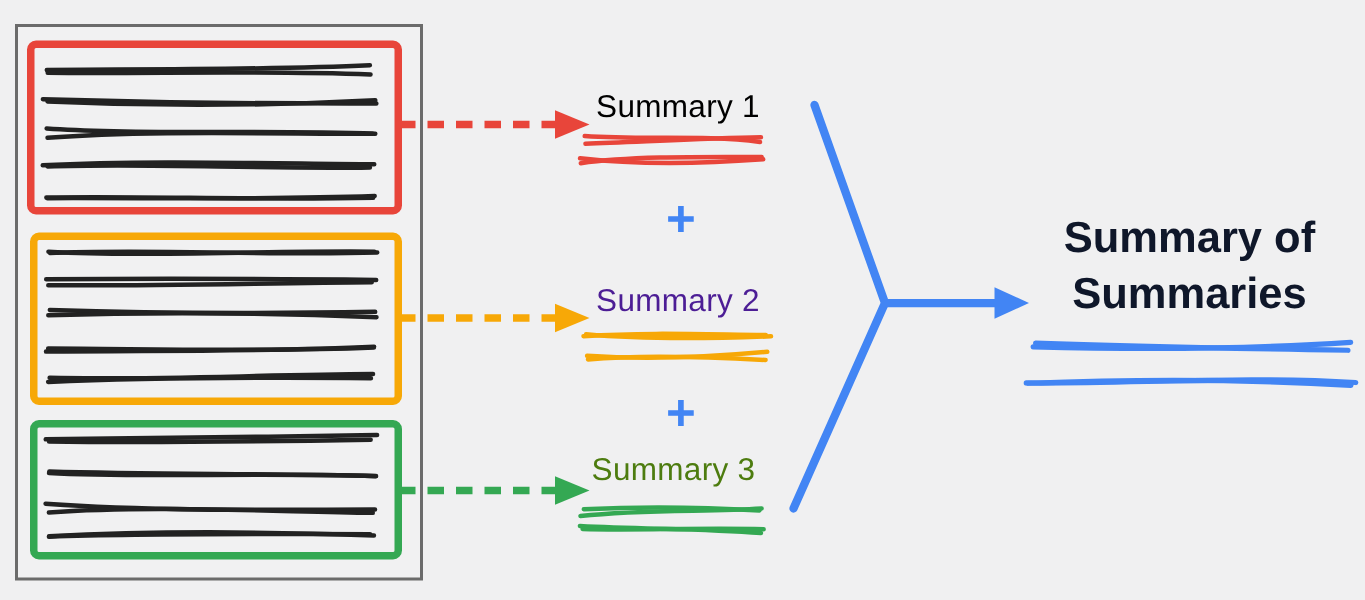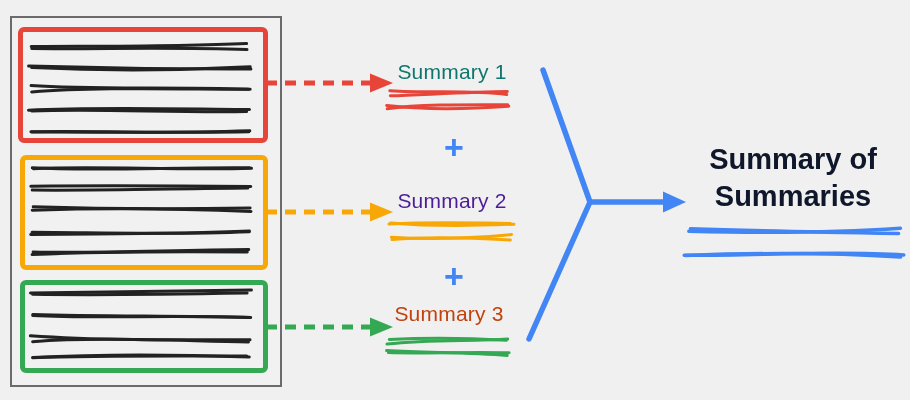--- a/index.html
+++ b/index.html
@@ -104,24 +104,24 @@
       <path d="M 389.2 339.5 C 428.4 337.5, 469.0 338.1, 506.3 340.3" stroke="#34a853" stroke-width="3" fill="none" stroke-linecap="round"></path>
       <path d="M 387.0 344.0 C 429.9 339.2, 471.8 341.4, 507.7 339.0" stroke="#34a853" stroke-width="3" fill="none" stroke-linecap="round"></path>
       <path d="M 386.6 350.6 C 429.8 353.0, 467.7 352.0, 507.3 355.4" stroke="#34a853" stroke-width="3" fill="none" stroke-linecap="round"></path>
       <path d="M 388.4 352.6 C 420.4 353.8, 467.5 351.6, 509.1 352.8" stroke="#34a853" stroke-width="3" fill="none" stroke-linecap="round"></path>
       <path d="M 688.8 231.2 C 747.0 232.7, 828.3 233.2, 900.4 228.2" stroke="#4285f4" stroke-width="3.5" fill="none" stroke-linecap="round"></path>
       <path d="M 690.4 228.7 C 757.0 231.0, 827.4 232.3, 898.6 233.5" stroke="#4285f4" stroke-width="3.5" fill="none" stroke-linecap="round"></path>
       <path d="M 684.2 255.3 C 752.8 256.0, 830.8 250.4, 903.8 255.0" stroke="#4285f4" stroke-width="3.5" fill="none" stroke-linecap="round"></path>
       <path d="M 685.4 255.5 C 746.7 253.1, 824.3 252.4, 900.6 256.9" stroke="#4285f4" stroke-width="3.5" fill="none" stroke-linecap="round"></path>
     </svg>
 
-  <div class="floating summary-label" style="left: 452px; top: 72px; color: #0f766e;">Summary 1</div>
+  <div class="floating summary-label" style="left: 452px; top: 72px; color: #000000;">Summary 1</div>
 
   <div class="floating plus" style="left: 454px; top: 147px; color: rgb(66, 133, 244);">+</div>
 
   <div class="floating summary-label" style="left: 452px; top: 201px; color: #4c1d95;">Summary 2</div>
 
   <div class="floating plus" style="left: 454px; top: 276px; color: rgb(66, 133, 244);">+</div>
 
-  <div class="floating summary-label" style="left: 449px; top: 314px; color: #c2410c;">Summary 3</div>
+  <div class="floating summary-label" style="left: 449px; top: 314px; color: #4d7c0f;">Summary 3</div>
 
   <div class="floating result-title" style="left: 793px; top: 178px; color: #0f172a;">Summary of Summaries</div>
 </div>
 
 </body></html>

